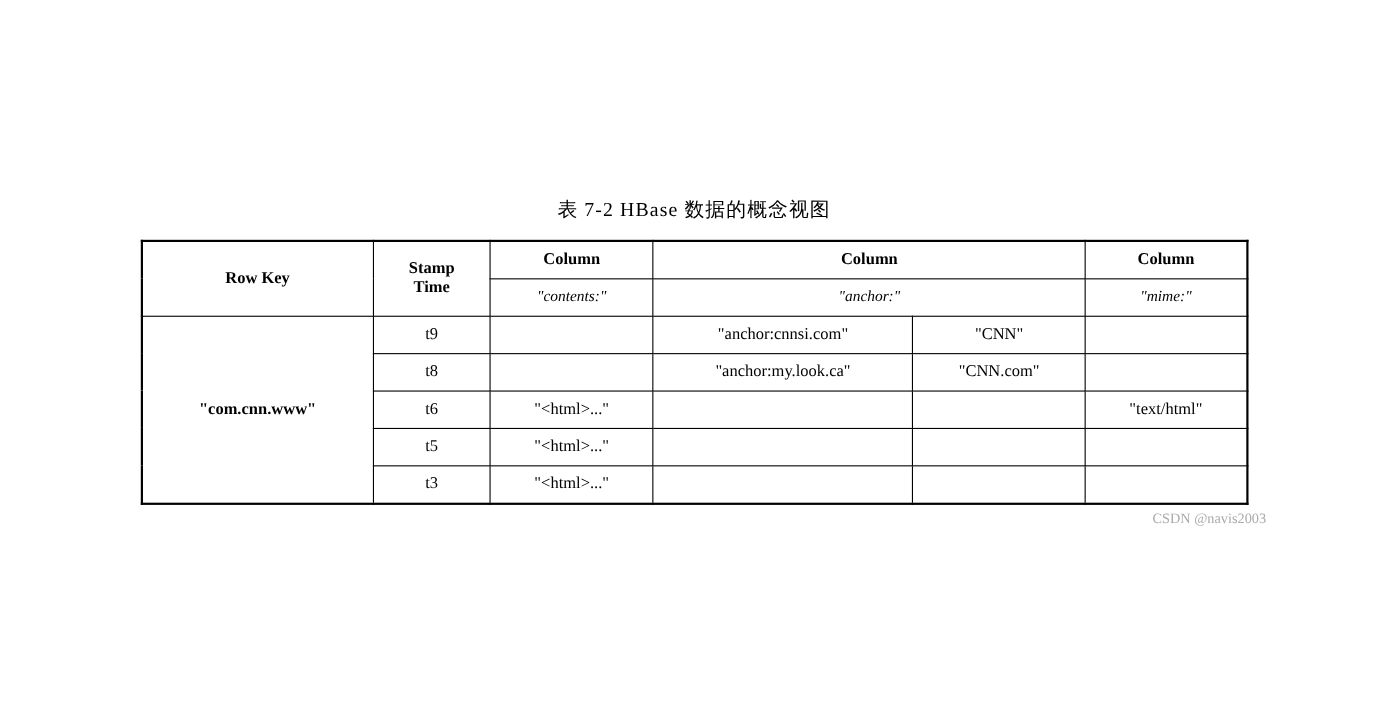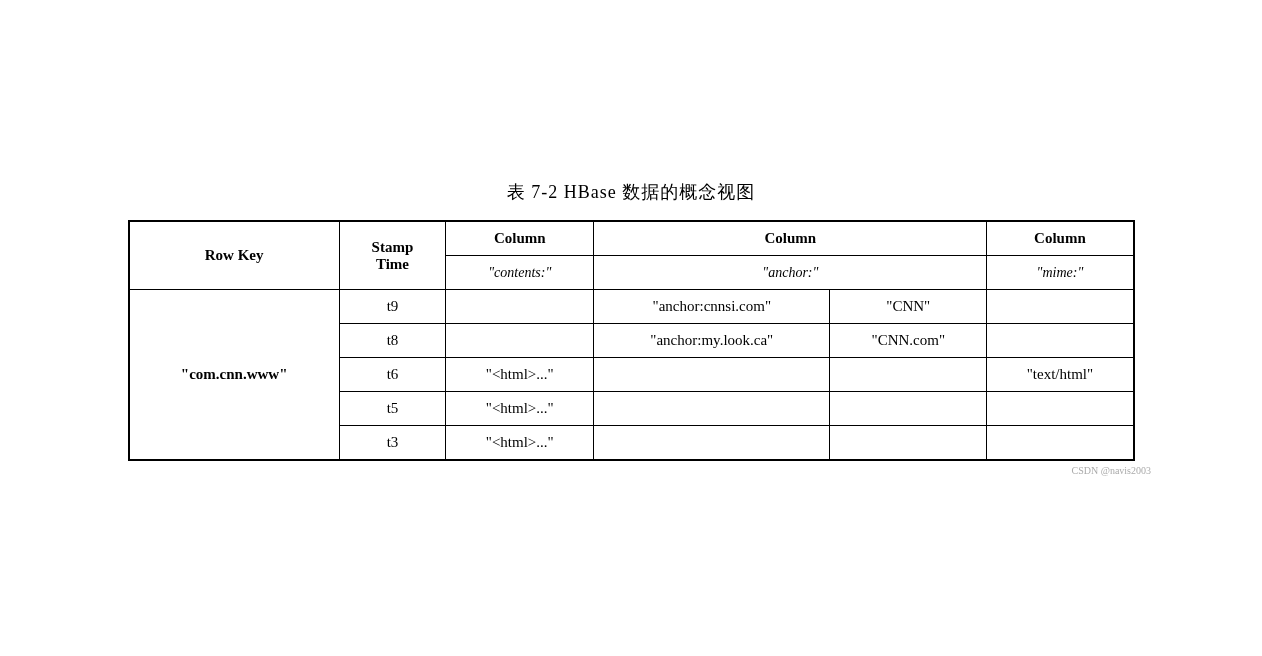--- a/index.html
+++ b/index.html
@@ -73,21 +73,21 @@
       border: 1px solid #000;
       padding: 8px 12px;
     }
 
     .data-cell {
       font-size: 14px;
       color: #000;
     }
 
     .watermark {
-      font-size: 10px;
+      font-size: 13px;
       color: #aaa;
       align-self: flex-end;
       margin-top: 4px;
       margin-right: 10px;
     }
   </style>
 </head>
 <body>
 
 <div class="page-container">

